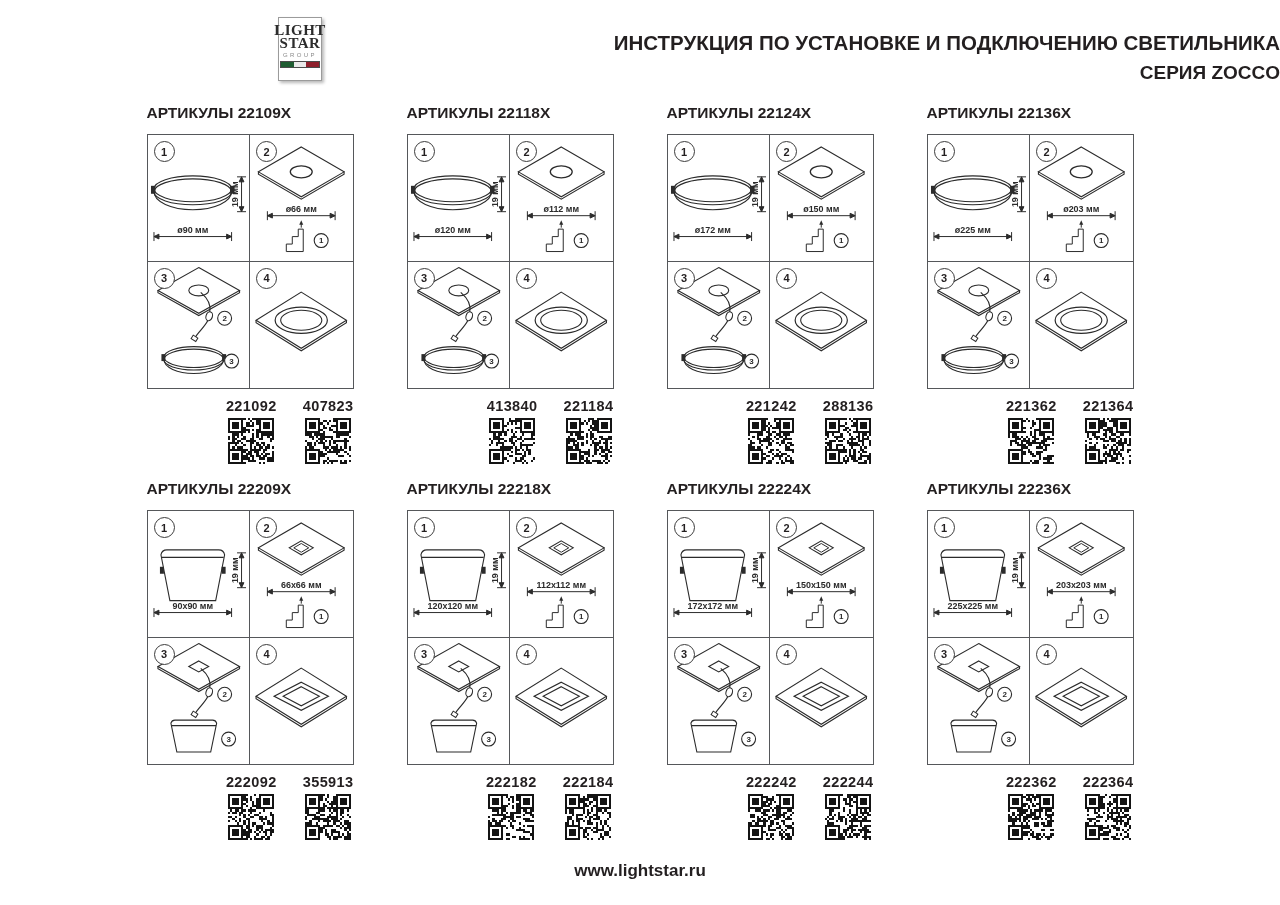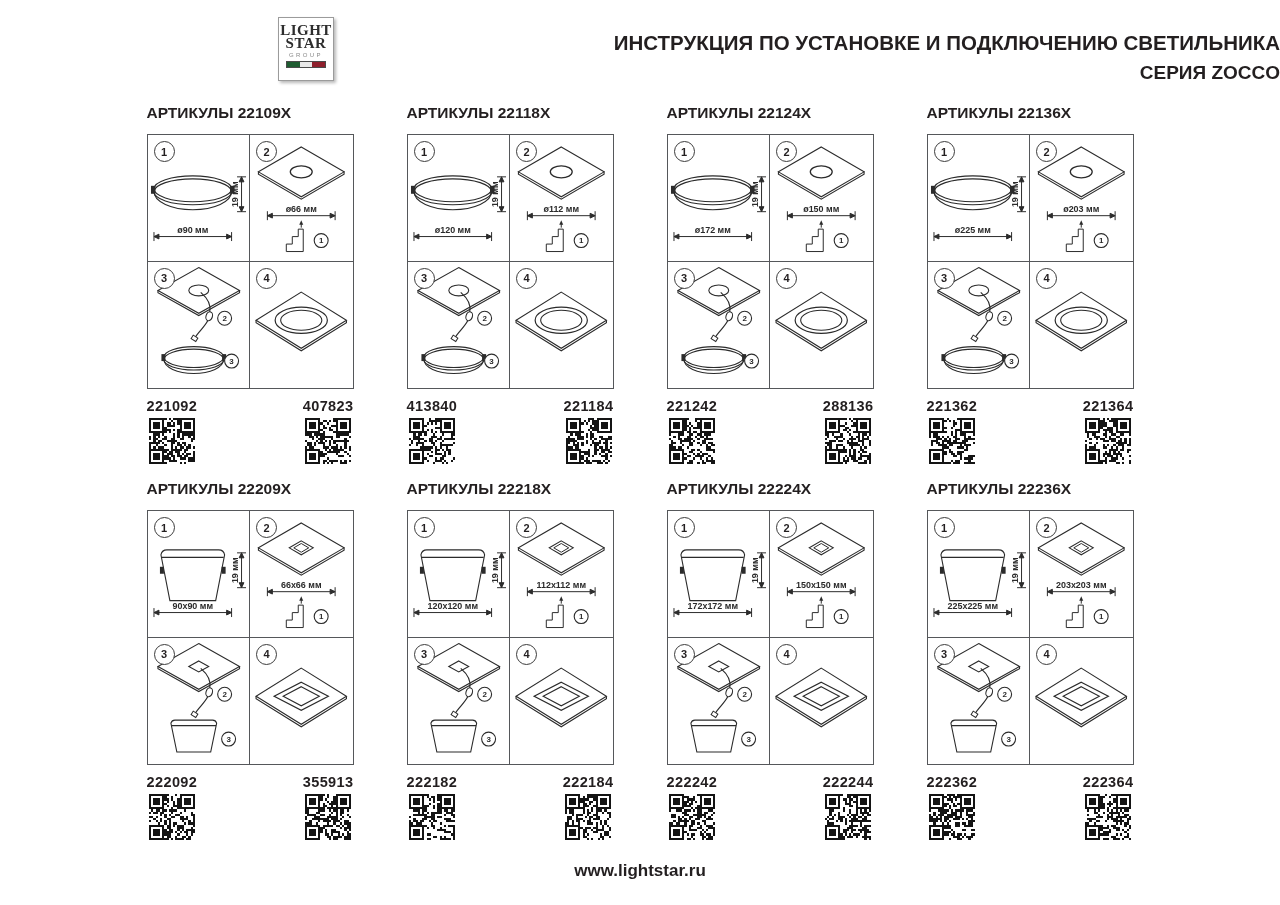--- a/index.html
+++ b/index.html
@@ -1,19 +1,19 @@
 <!DOCTYPE html>
 <html><head>
 <meta charset="utf-8">
 <style>
   html,body{margin:0;padding:0;}
   body{width:1280px;height:905px;background:#ffffff;color:#231f20;
        font-family:"Liberation Sans",sans-serif;position:relative;overflow:hidden;}
   .header{position:relative;height:96px;}
-  .logo-box{position:absolute;left:278px;top:17px;width:56px;height:64px;background:#fff;
+  .logo-box{position:absolute;left:278px;top:17px;width:44px;height:64px;background:#fff;
     border:1px solid #9b9b9b;box-shadow:2px 2px 3px rgba(0,0,0,.28);
     display:flex;flex-direction:column;align-items:center;padding-top:6px;box-sizing:border-box;}
   .logo-word{font-family:"Liberation Serif",serif;font-weight:bold;font-size:15px;line-height:13px;
     letter-spacing:.5px;color:#2d2d2d;}
   .logo-group{font-size:6px;letter-spacing:2.4px;color:#8a8a8a;margin-top:2px;}
   .logo-flag{margin-top:3px;width:38px;height:5px;border:1px solid #4a4a4a;display:flex;}
   .logo-flag span{flex:1;display:block;}
   .title-wrap{position:absolute;left:18px;right:0;top:31px;text-align:right;}
   .title-line1{font-size:20.5px;font-weight:bold;}
   .title-line2{font-size:19px;font-weight:bold;margin-top:7px;}
@@ -23,21 +23,21 @@
   .panel-grid{width:205px;height:253px;border:1px solid #55575a;display:grid;
     grid-template-columns:1fr 1fr;grid-template-rows:1fr 1fr;background:#fff;}
   .cell{position:relative;}
   .cell.br{border-right:1px solid #55575a;}
   .cell.bb{border-bottom:1px solid #55575a;}
   .badge{position:absolute;left:6px;top:6px;width:19px;height:19px;border:1.5px solid #3c3c3c;
     border-radius:50%;display:flex;align-items:center;justify-content:center;
     font-size:11px;font-weight:bold;background:#fff;z-index:2;}
   .art{position:absolute;inset:0;}
   .art svg{width:100%;height:100%;display:block;}
-  .articles{display:flex;justify-content:space-between;gap:26px;margin-top:9px;}
+  .articles{display:flex;justify-content:flex-end;gap:26px;margin-top:9px;}
   .article-col{display:flex;flex-direction:column;align-items:center;}
   .article-num{font-size:14.5px;font-weight:bold;letter-spacing:.4px;}
   .qr{width:46px;height:46px;margin-top:4px;}
   .footer{text-align:center;margin-top:21px;font-size:17px;font-weight:bold;}
   svg text{font-family:"Liberation Sans",sans-serif;}
 </style>
 </head>
 <body>
 
 <div class="header">

